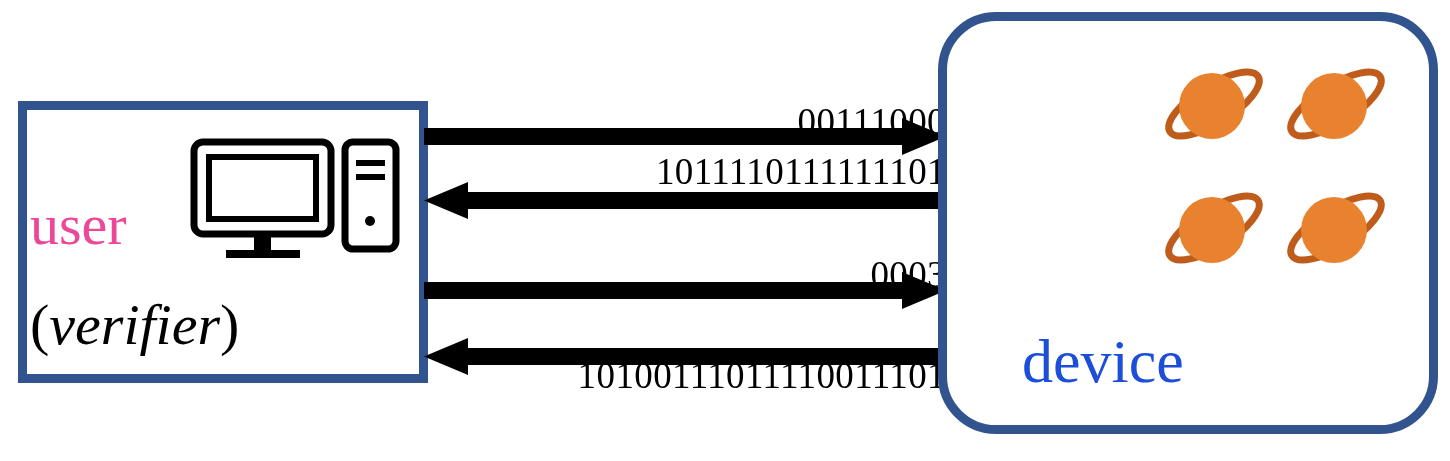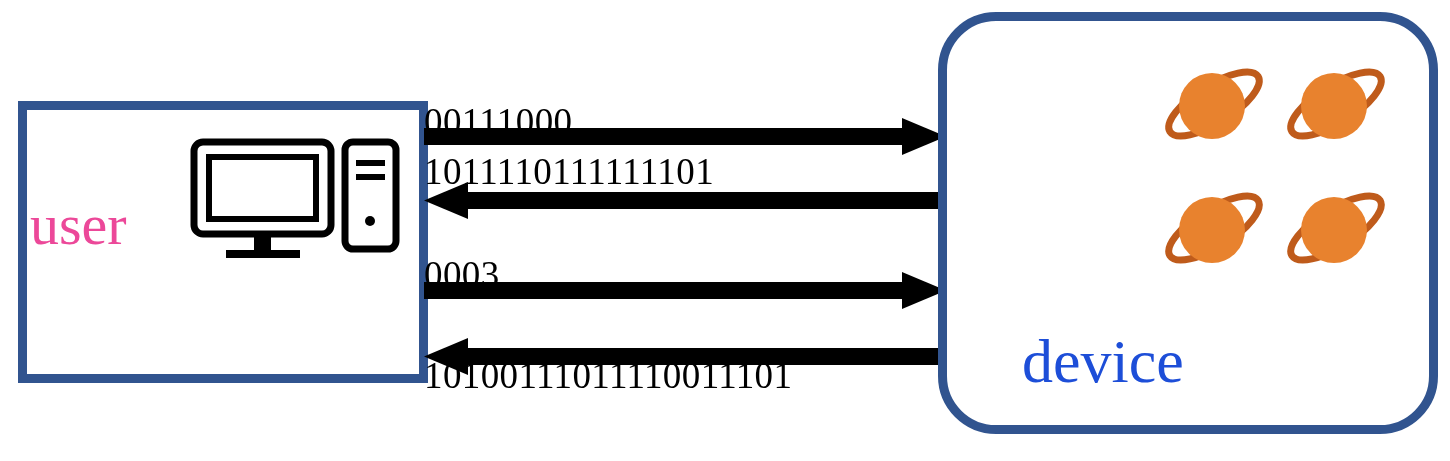--- a/index.html
+++ b/index.html
@@ -105,37 +105,38 @@
   #arrow-2 { left: 424px; top: 272px; width: 522px; }
   #arrow-3 { left: 424px; top: 338px; width: 522px; }
 
   
   .msg-label {
     position: absolute;
     font-size: 37px;
     line-height: 1;
     color: #000000;
     white-space: nowrap;
-    text-align: left;
+    text-align: right;
     letter-spacing: 0.4px;
   }
   #msg-label-0 { left: 424px; top: 103px; width: 522px; }
   #msg-label-1 { left: 424px; top: 153px; width: 522px; }
   #msg-label-2 { left: 424px; top: 256px; width: 522px; }
   #msg-label-3 { left: 424px; top: 337px; width: 522px; margin-top: 20px; }
 </style>
 </head>
 <body>
 
 <div id="canvas">
 
   <div id="user-box"></div>
 
   <div id="user-label">user</div>
 
+  <div id="verifier-label"><span class="paren">(</span><span>verifier</span><span class="paren">)</span></div>
 
   <div id="computer-icon">
     <svg width="210" height="125" viewBox="0 0 210 125" xmlns="http://www.w3.org/2000/svg">
 
       <rect x="4" y="4" width="137" height="92" rx="9" ry="9" fill="none" stroke="#000000" stroke-width="7"></rect>
 
       <rect x="19" y="19" width="107" height="62" fill="none" stroke="#000000" stroke-width="6"></rect>
 
       <rect x="64" y="96" width="17" height="19" fill="#000000"></rect>
 

